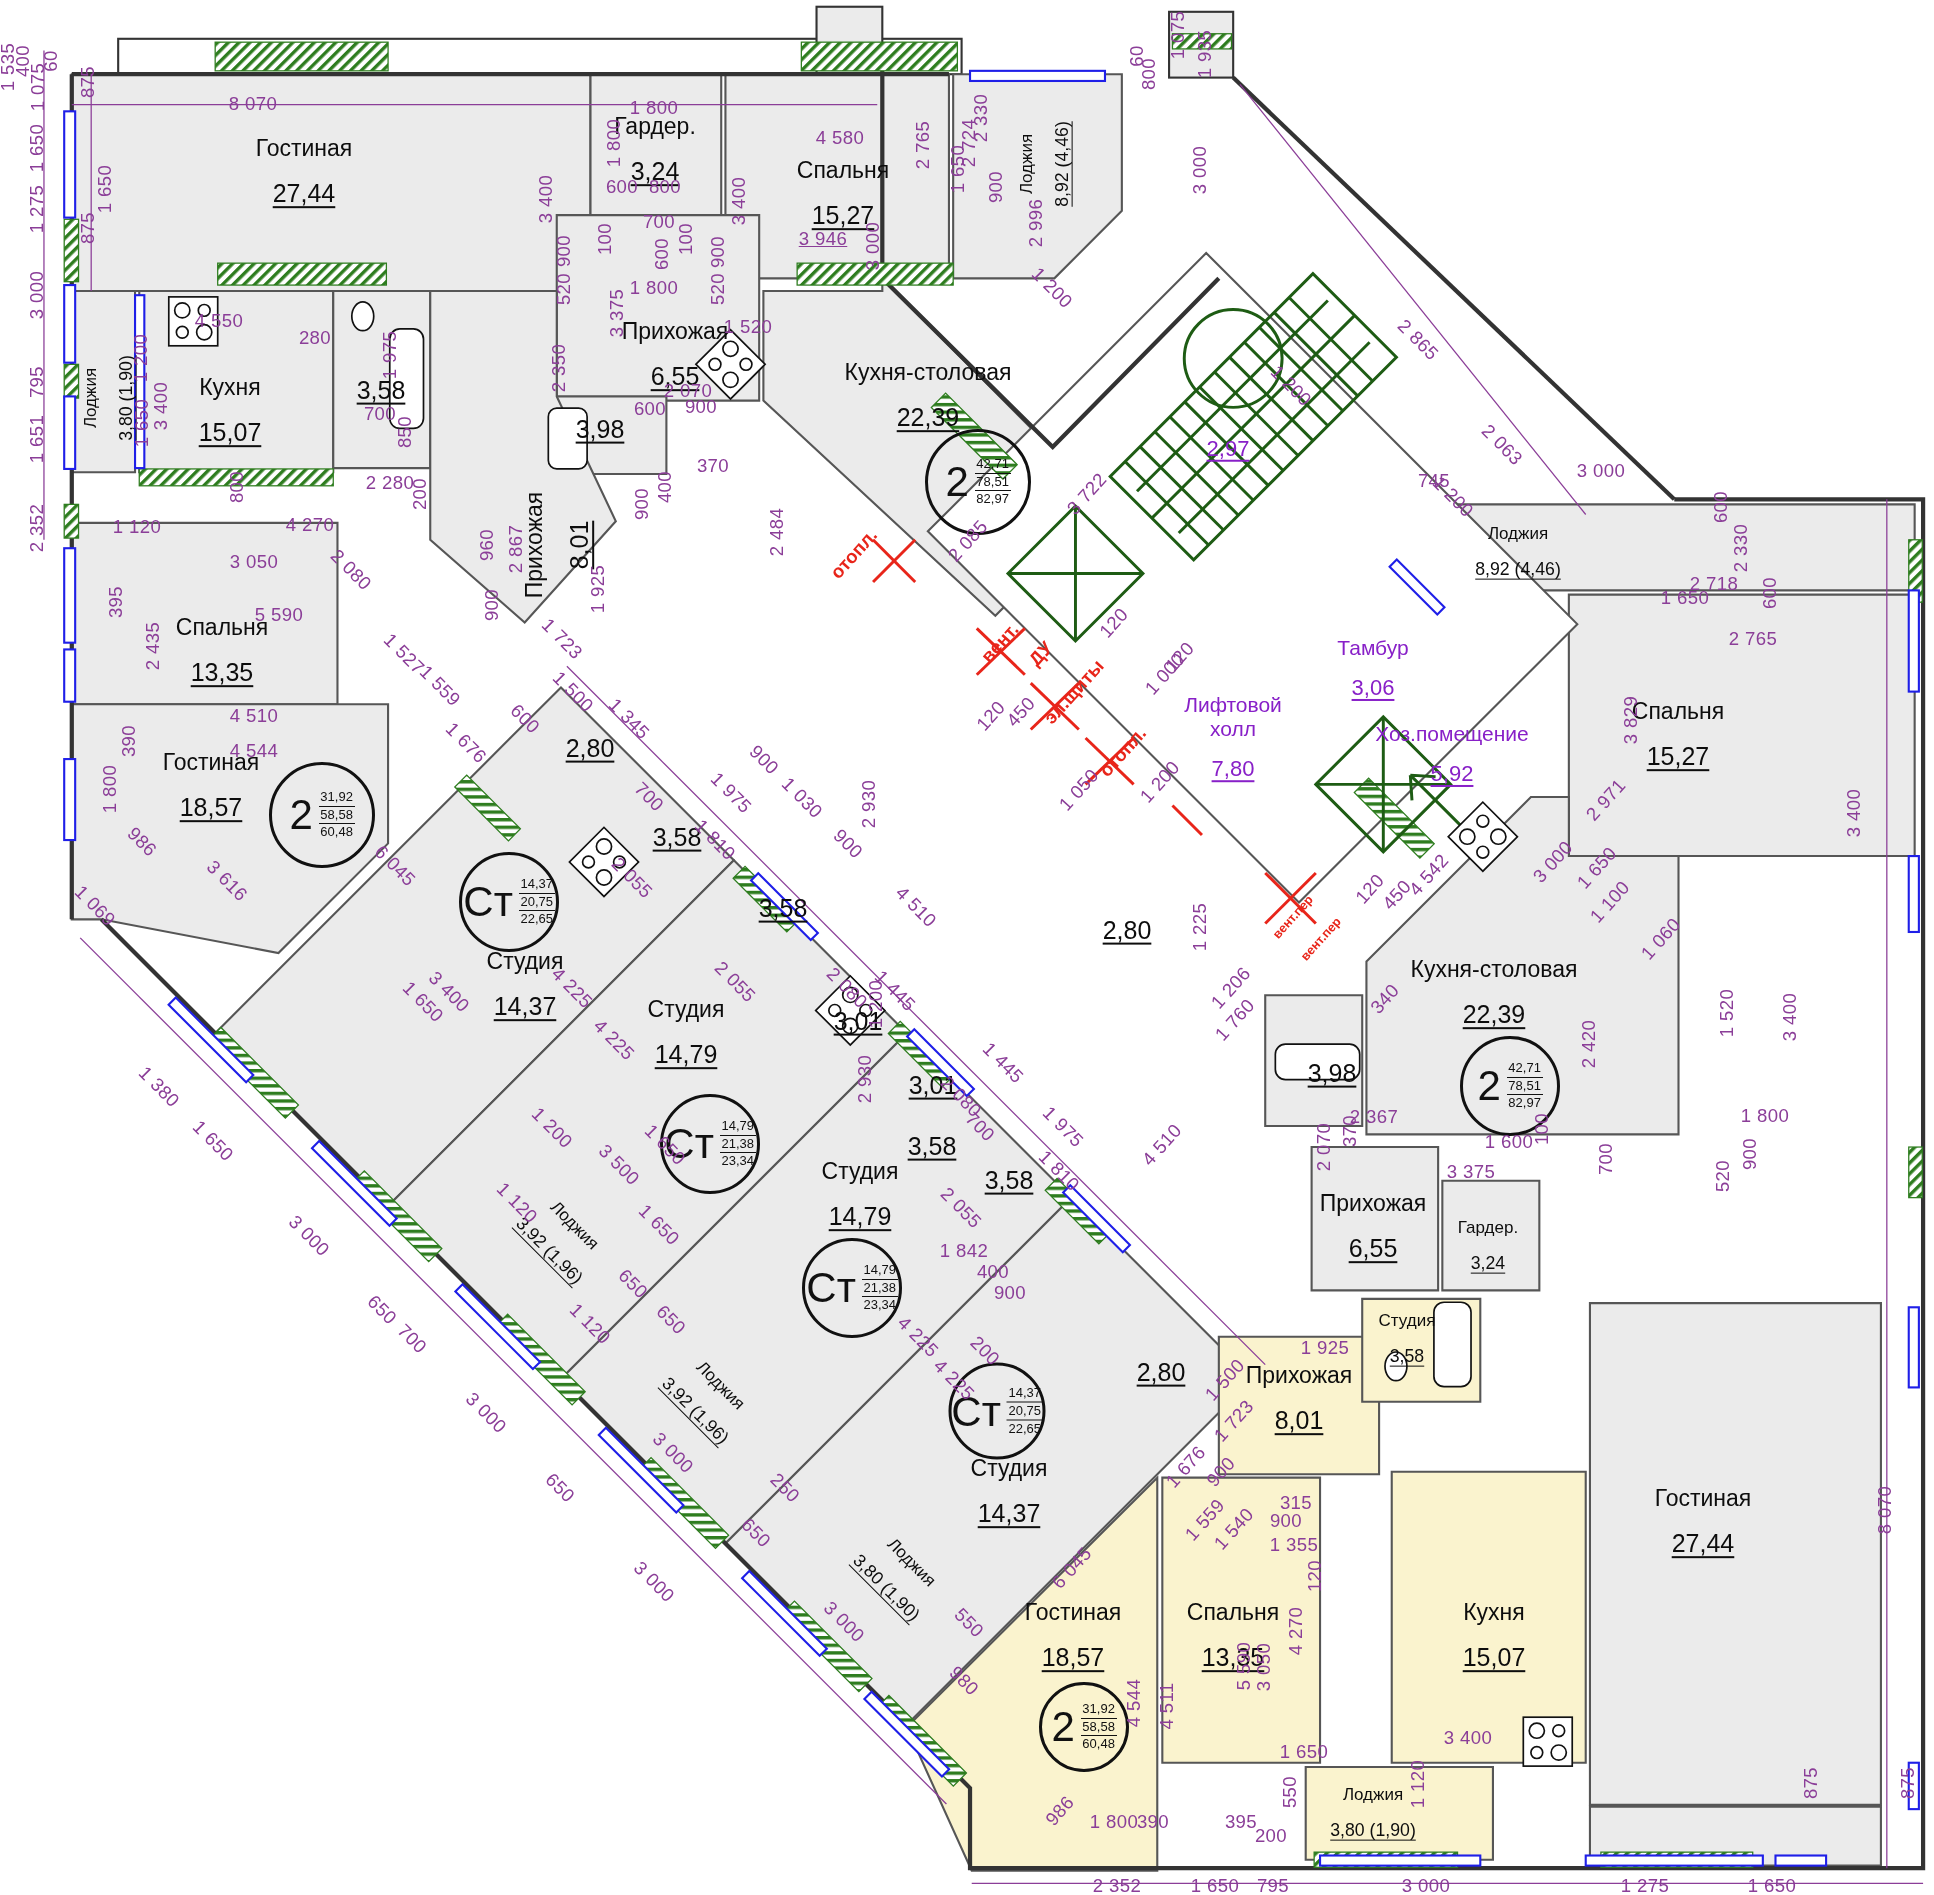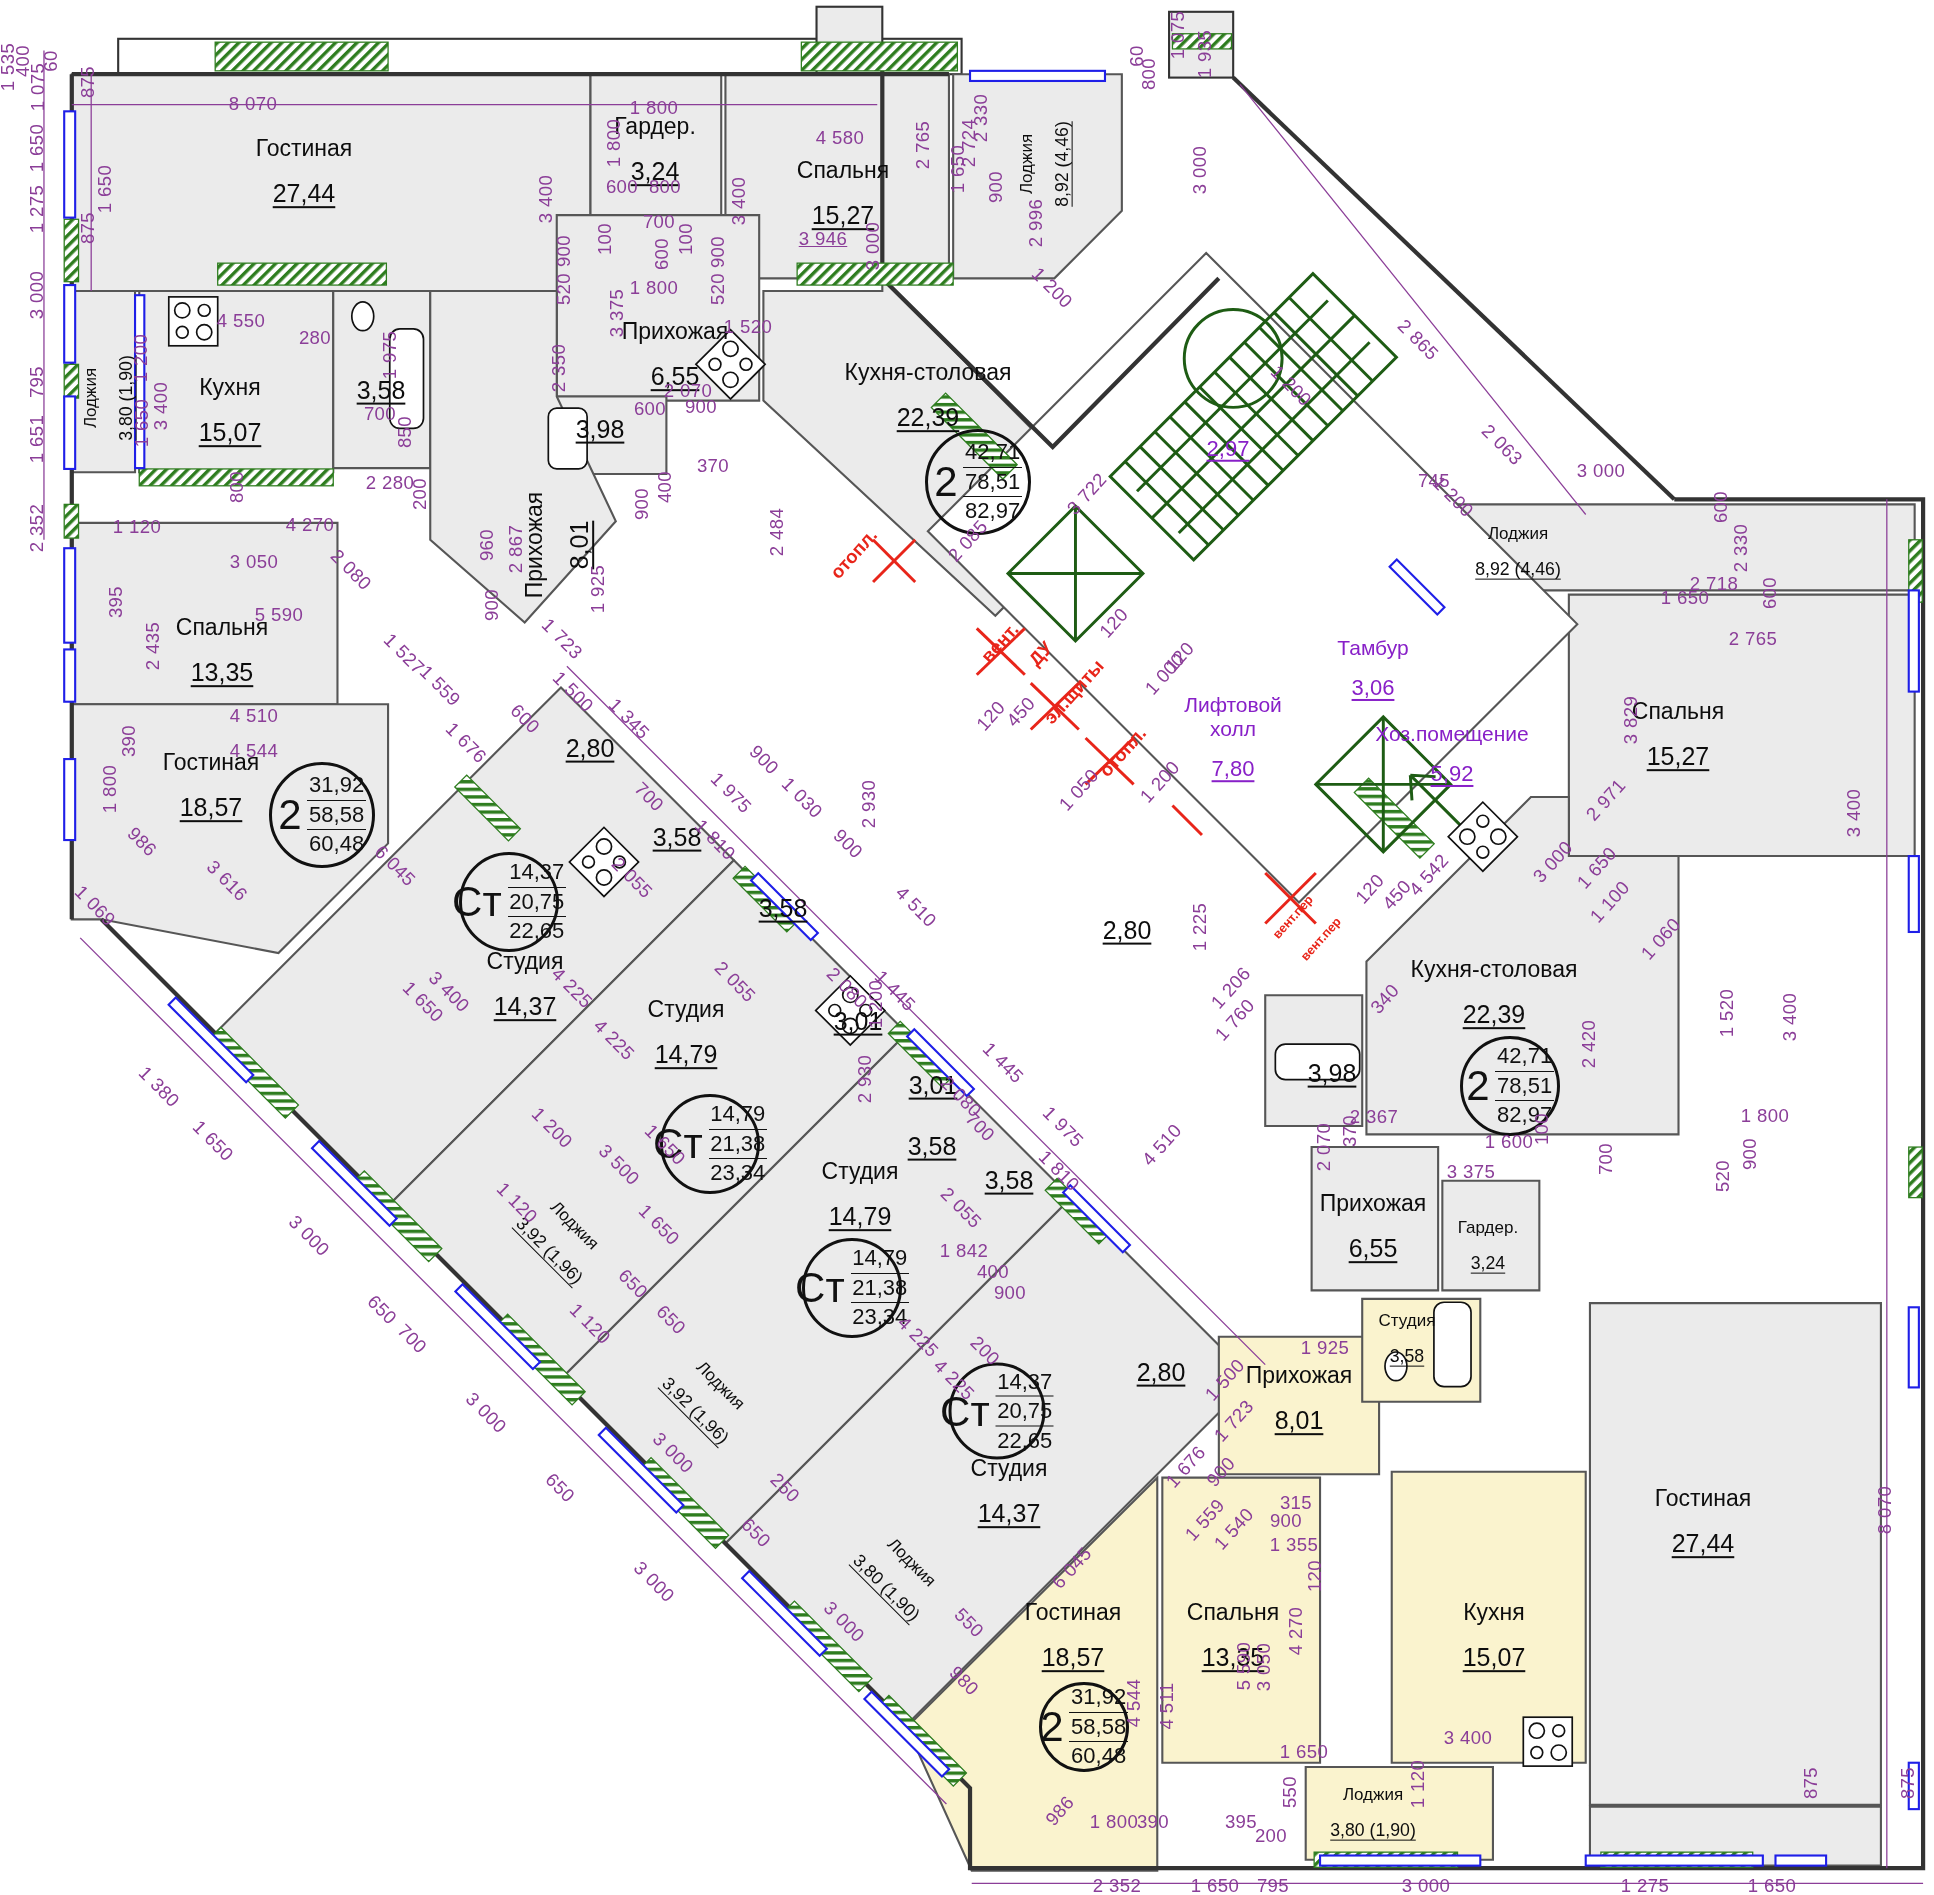--- a/index.html
+++ b/index.html
@@ -19,21 +19,21 @@
   .lbl.core .a{font-size:22px;}
   .dim{position:absolute;transform:translate(-50%,-50%) rotate(var(--r,0deg));
        font-size:18.6px;color:var(--dim-color);white-space:nowrap;letter-spacing:0.4px;}
   .red{position:absolute;transform:translate(-50%,-50%) rotate(var(--r,0deg));
        font-size:18.6px;font-weight:bold;color:var(--red-color);white-space:nowrap;}
   .red.small{font-size:12.6px;}
   .badge{position:absolute;transform:translate(-50%,-50%);border:3px solid #111;
          border-radius:50%;display:flex;align-items:center;justify-content:center;
          gap:5.9px;color:#111;background:transparent;}
   .badge .big{font-size:42px;line-height:1;}
-  .badge .frac{display:flex;flex-direction:column;text-align:center;font-size:22px;line-height:1.3;}
+  .badge .frac{display:flex;flex-direction:column;text-align:center;font-size:13px;line-height:1.3;}
   .badge .frac .t,.badge .frac .m{border-bottom:1.7px solid #111;padding:0 1.7px;}
   .badge .frac .b{padding:0 1.7px;}
 </style>
 </head>
 <body>
 
 <div id="plan">
 
 <svg id="walls" width="1935" height="1896" viewBox="0 0 2294 2248">
   <defs>
@@ -722,21 +722,21 @@
     </div>
       <div class="dim" style="left: 516px; top: 549px; --r: -90deg;">
       <span>2 867</span>
     </div>
       <div class="dim" style="left: 492px; top: 605px; --r: -90deg;">
       <span>900</span>
     </div>
       <div class="dim" style="left: 598px; top: 589px; --r: -90deg;">
       <span>1 925</span>
     </div>
-      <div class="dim" style="left: 241px; top: 321px;">
+      <div class="dim" style="left: 219px; top: 321px;">
       <span>4 550</span>
     </div>
       <div class="dim" style="left: 315px; top: 338px;">
       <span>280</span>
     </div>
       <div class="dim" style="left: 390px; top: 355px; --r: -90deg;">
       <span>1 975</span>
     </div>
       <div class="dim" style="left: 380px; top: 414px;">
       <span>700</span>

